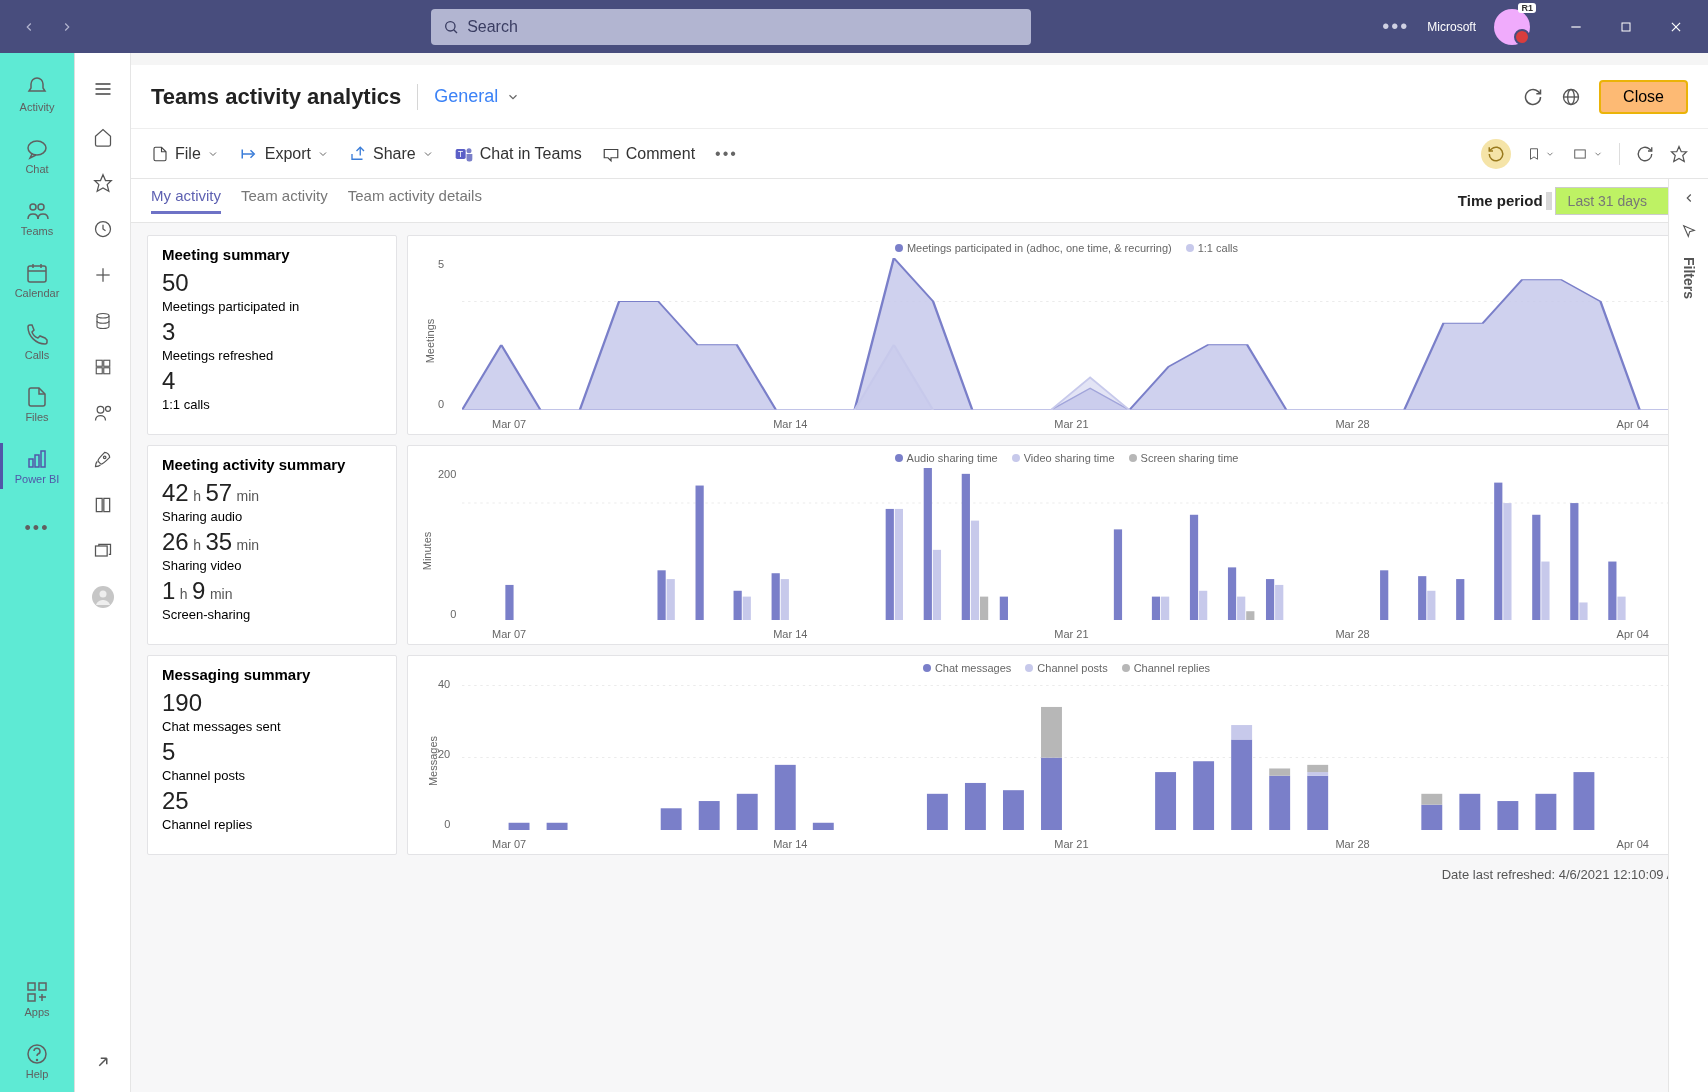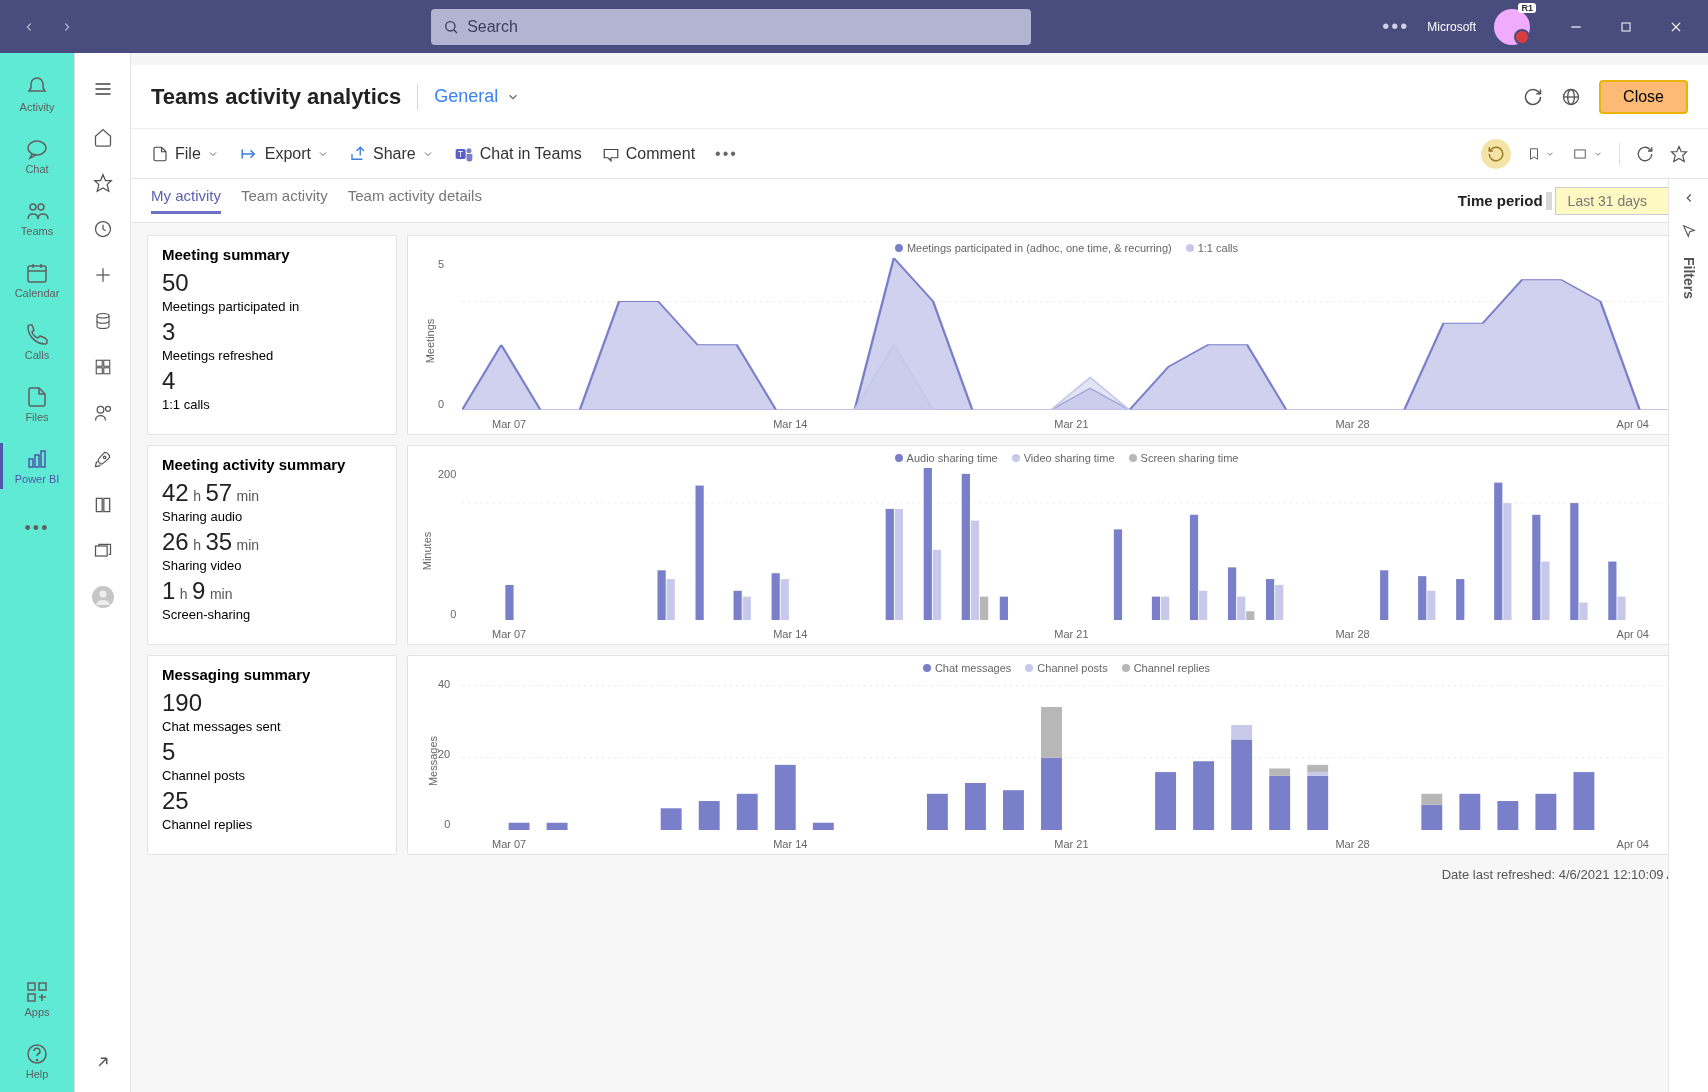--- a/index.html
+++ b/index.html
@@ -51,21 +51,21 @@
 .toolbar .tbtn { display: flex; align-items: center; gap: 6px; }
 .toolbar-right { margin-left: auto; display: flex; align-items: center; gap: 16px; color: #555; }
 .highlight-circle { width: 30px; height: 30px; border-radius: 50%; background: #f5e4a8; display: flex; align-items: center; justify-content: center; }
 
 
 .tab-area { display: flex; align-items: center; padding: 0 20px; height: 44px; border-bottom: 1px solid #e5e5e5; gap: 20px; font-size: 15px; color: #777; }
 .tab { padding-bottom: 10px; }
 .tab.active { color: #5e61b2; border-bottom: 3px solid #6e72c6; font-weight: 500; padding-bottom: 7px; }
 .tab-right { margin-left: auto; display: flex; align-items: center; gap: 12px; }
 .time-period-label { font-weight: 700; color: #222; }
-.time-select { border: 1px solid #ccc; padding: 5px 40px 5px 12px; font-size: 14px; position: relative; background: #fef9c3; }
+.time-select { border: 1px solid #ccc; padding: 5px 40px 5px 12px; font-size: 14px; position: relative; background: #bef264; }
 .time-select::before { content: ""; position: absolute; left: -10px; top: 4px; bottom: 4px; width: 6px; background: #d8d8d8; }
 
 
 .dashboard { flex: 1; padding: 12px 16px 4px 16px; display: grid; grid-template-columns: 250px 1fr; grid-template-rows: 200px 200px 200px 26px; gap: 10px; background: #f7f7f8; overflow: hidden; }
 .card { background: #fff; border: 1px solid #e3e3e6; border-radius: 2px; padding: 10px 14px; }
 .summary-card h3 { font-size: 15px; font-weight: 700; margin-bottom: 6px; }
 .stat { margin-top: 4px; }
 .stat .big { font-size: 24px; font-weight: 400; color: #222; }
 .stat .unit { font-size: 14px; color: #555; }
 .stat .label { font-size: 13px; color: #000000; display: block; margin-top: 2px; }

